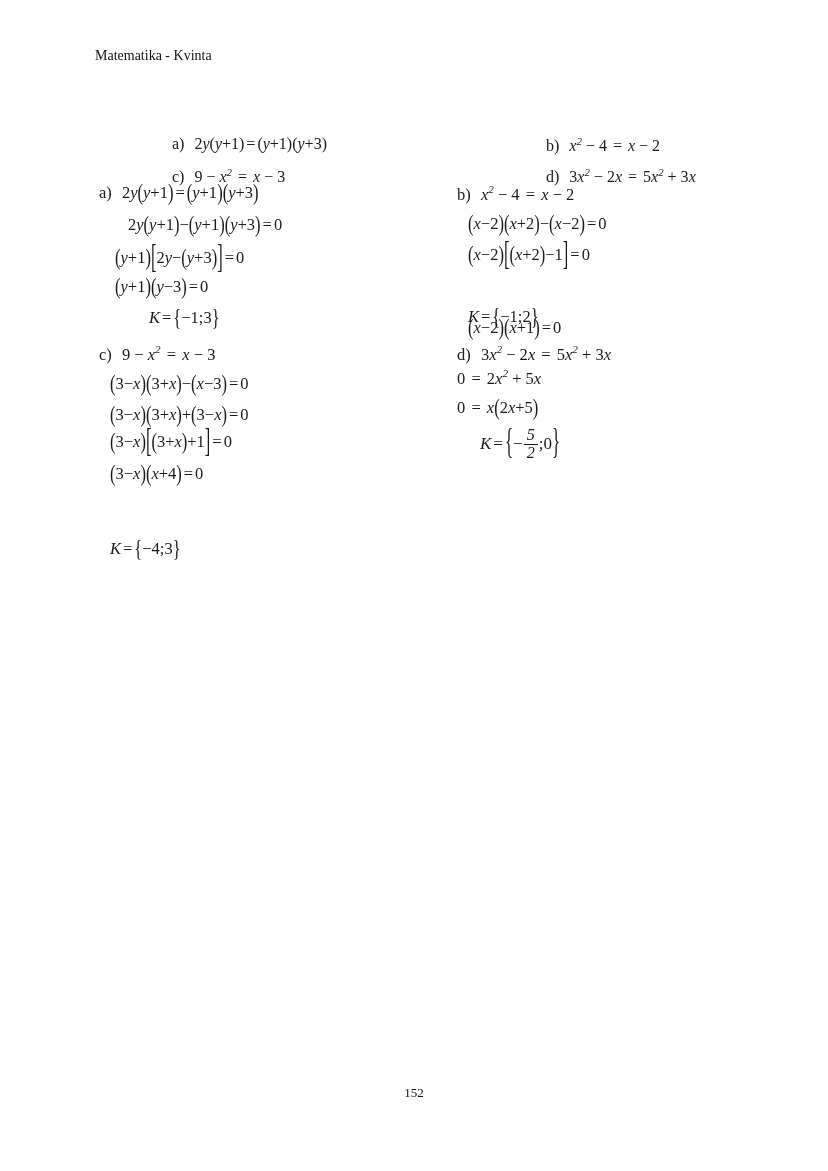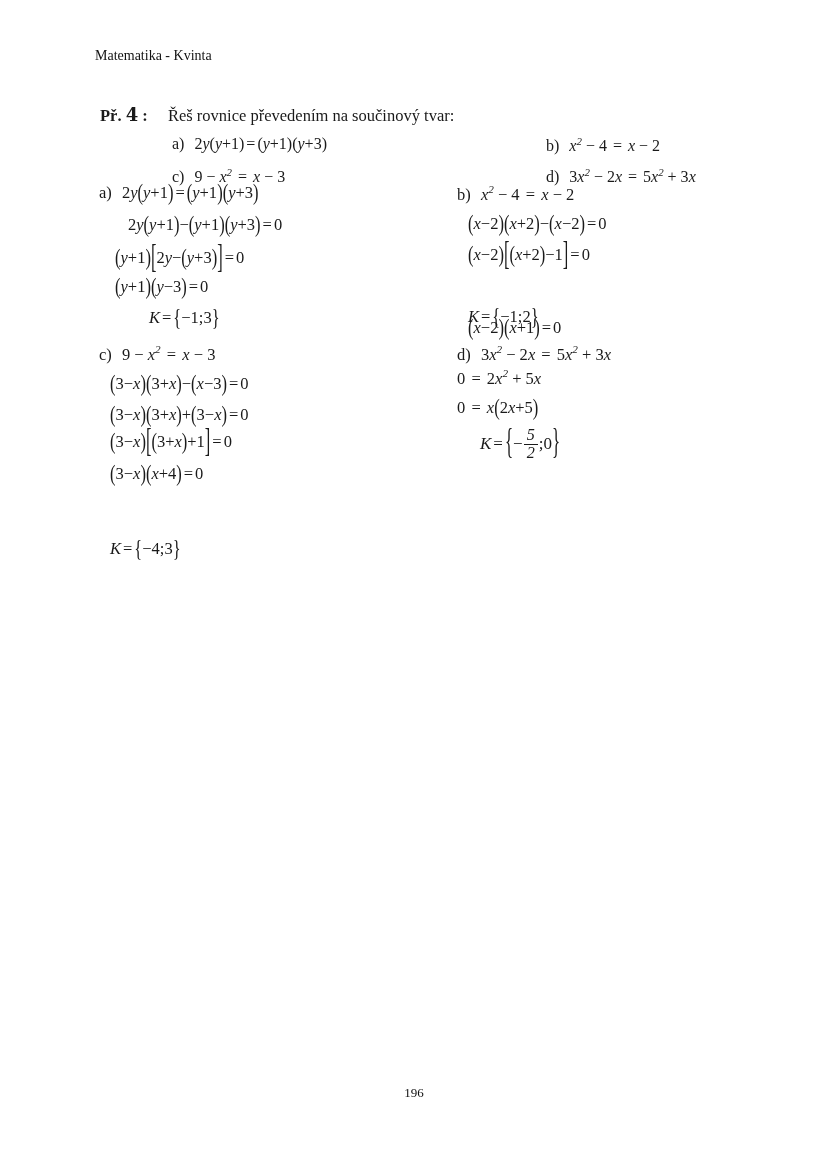--- a/index.html
+++ b/index.html
@@ -126,26 +126,20 @@
     font-style: normal;
   }
 </style>
 </head>
 <body>
 
 <div class="page">
 
   <div class="header">Matematika - Kvinta</div>
 
-  <div class="task-line">
-    <span class="task-label">Př.</span>
-    <span class="task-num">4</span>
-    <span class="task-label">:</span>
-    <span class="task-text">Řeš rovnice převedením na součinový tvar:</span>
-  </div>
 
   <div class="stmt math" style="left:172px; top:135px;">
     <span class="lbl">a)</span>
     <span>2<span class="v">y</span>(<span class="v">y</span>+1)<span class="op">=</span>(<span class="v">y</span>+1)(<span class="v">y</span>+3)</span>
   </div>
 
   <div class="stmt math" style="left:546px; top:135px;">
     <span class="lbl">b)</span>
     <span><span class="v">x</span><span class="sup">2</span> − 4 <span class="op">=</span> <span class="v">x</span> − 2</span>
   </div>
@@ -221,15 +215,15 @@
   <div class="sol-line math" style="left:457px; top:367px;">
     0 <span class="op">=</span> 2<span class="v">x</span><span class="sup">2</span> + 5<span class="v">x</span>
   </div>
   <div class="sol-line math" style="left:457px; top:398px;">
     0 <span class="op">=</span> <span class="v">x</span><span class="mid">(</span>2<span class="v">x</span>+5<span class="mid">)</span>
   </div>
   <div class="sol-line math" style="left:460px; top:428px; font-size:17px;margin-left:20px;">
     <span class="v">K</span><span class="op">=</span><span class="tall">{</span>−<span class="frac"><span class="num">5</span><span class="den">2</span></span>;0<span class="tall">}</span>
   </div>
 
-  <div class="footer">196</div>
+  <div class="footer">152</div>
 
 </div>
 
 </body></html>

